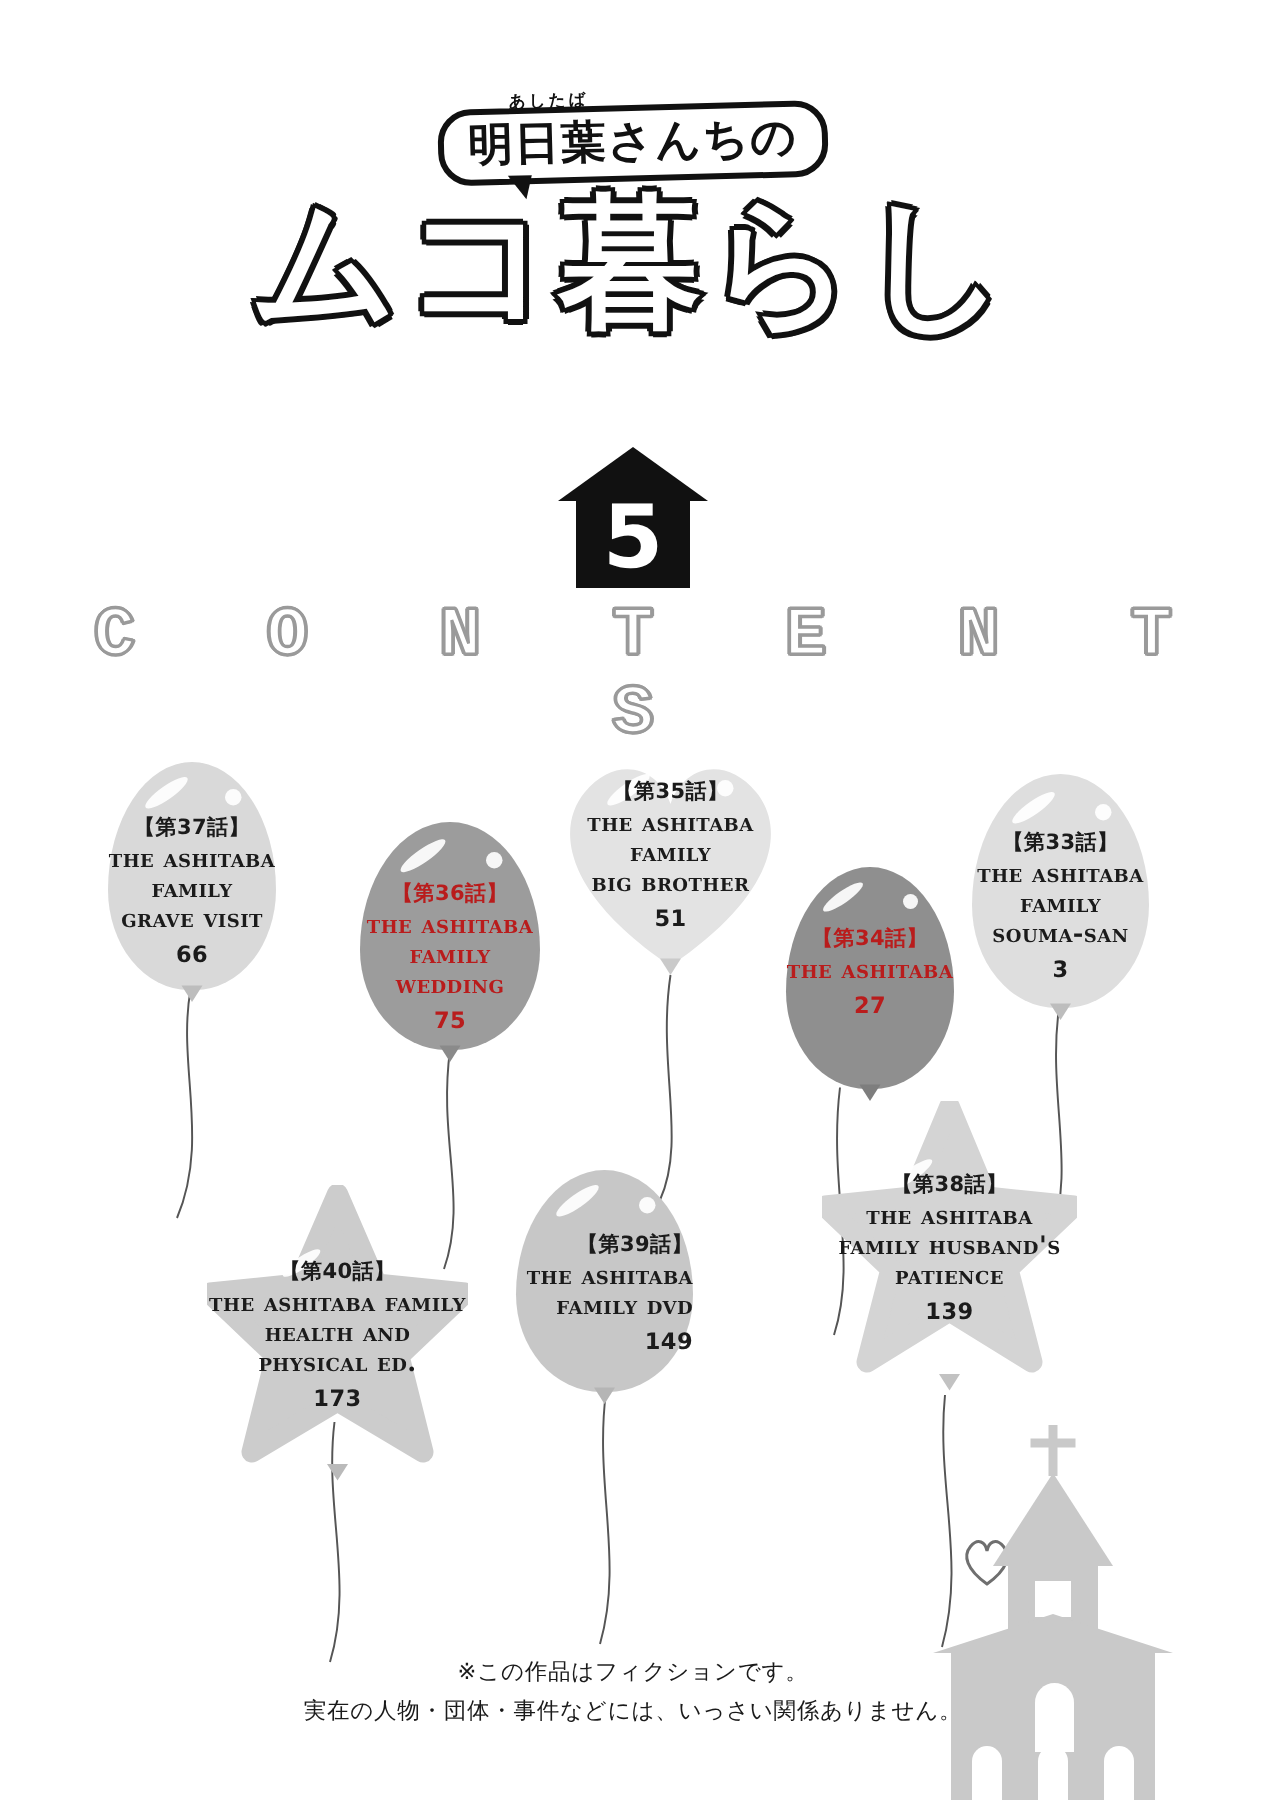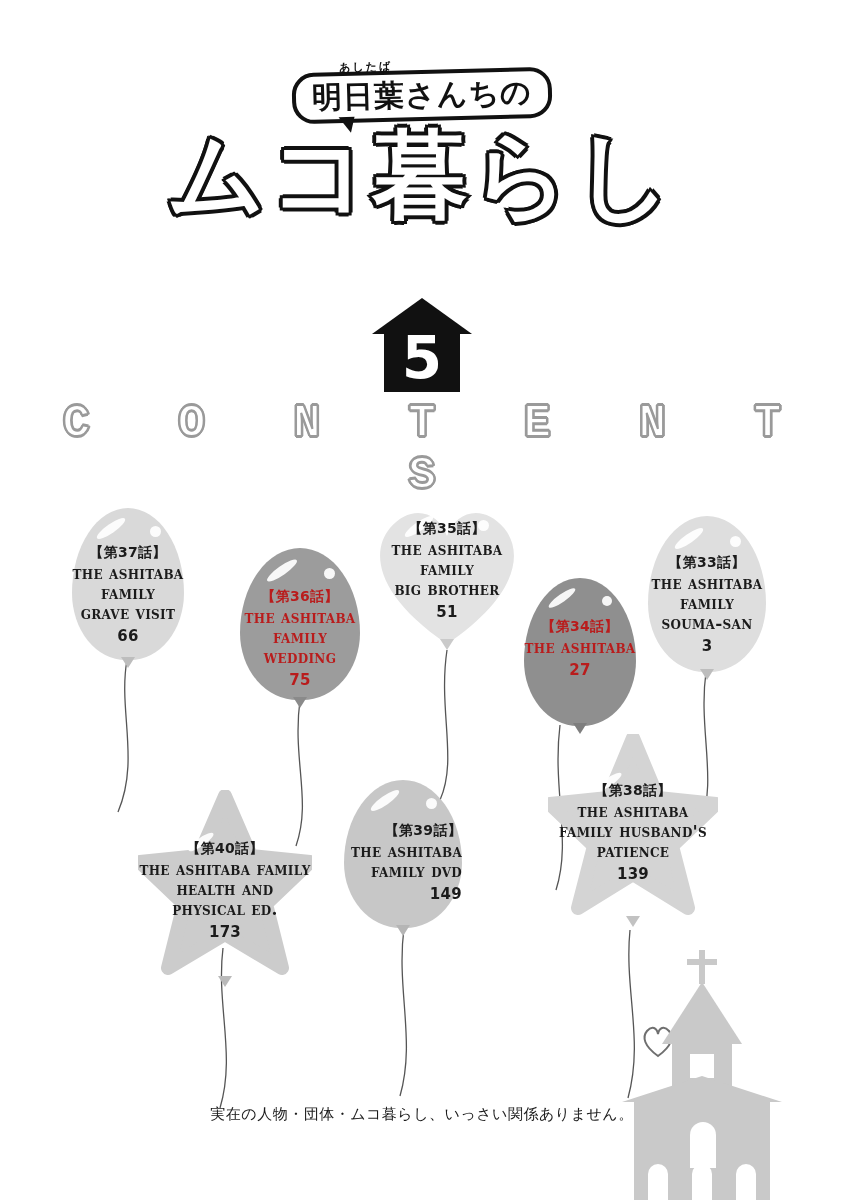--- a/index.html
+++ b/index.html
@@ -432,14 +432,15 @@
   <div class="tower-win"></div>
   <div class="nave-roof"></div>
   <div class="nave"></div>
   <div class="door"></div>
   <div class="w w1"></div>
   <div class="w w2"></div>
   <div class="w w3"></div>
 </div>
 
 <div class="footnote">
-  <div>実在の人物・団体・ムコ暮らし、いっさい関係ありません。</div>
+  <div>※この作品はフィクションです。</div>
+  <div>実在の人物・団体・事件などには、いっさい関係ありません。</div>
 </div>
 
 </body></html>

